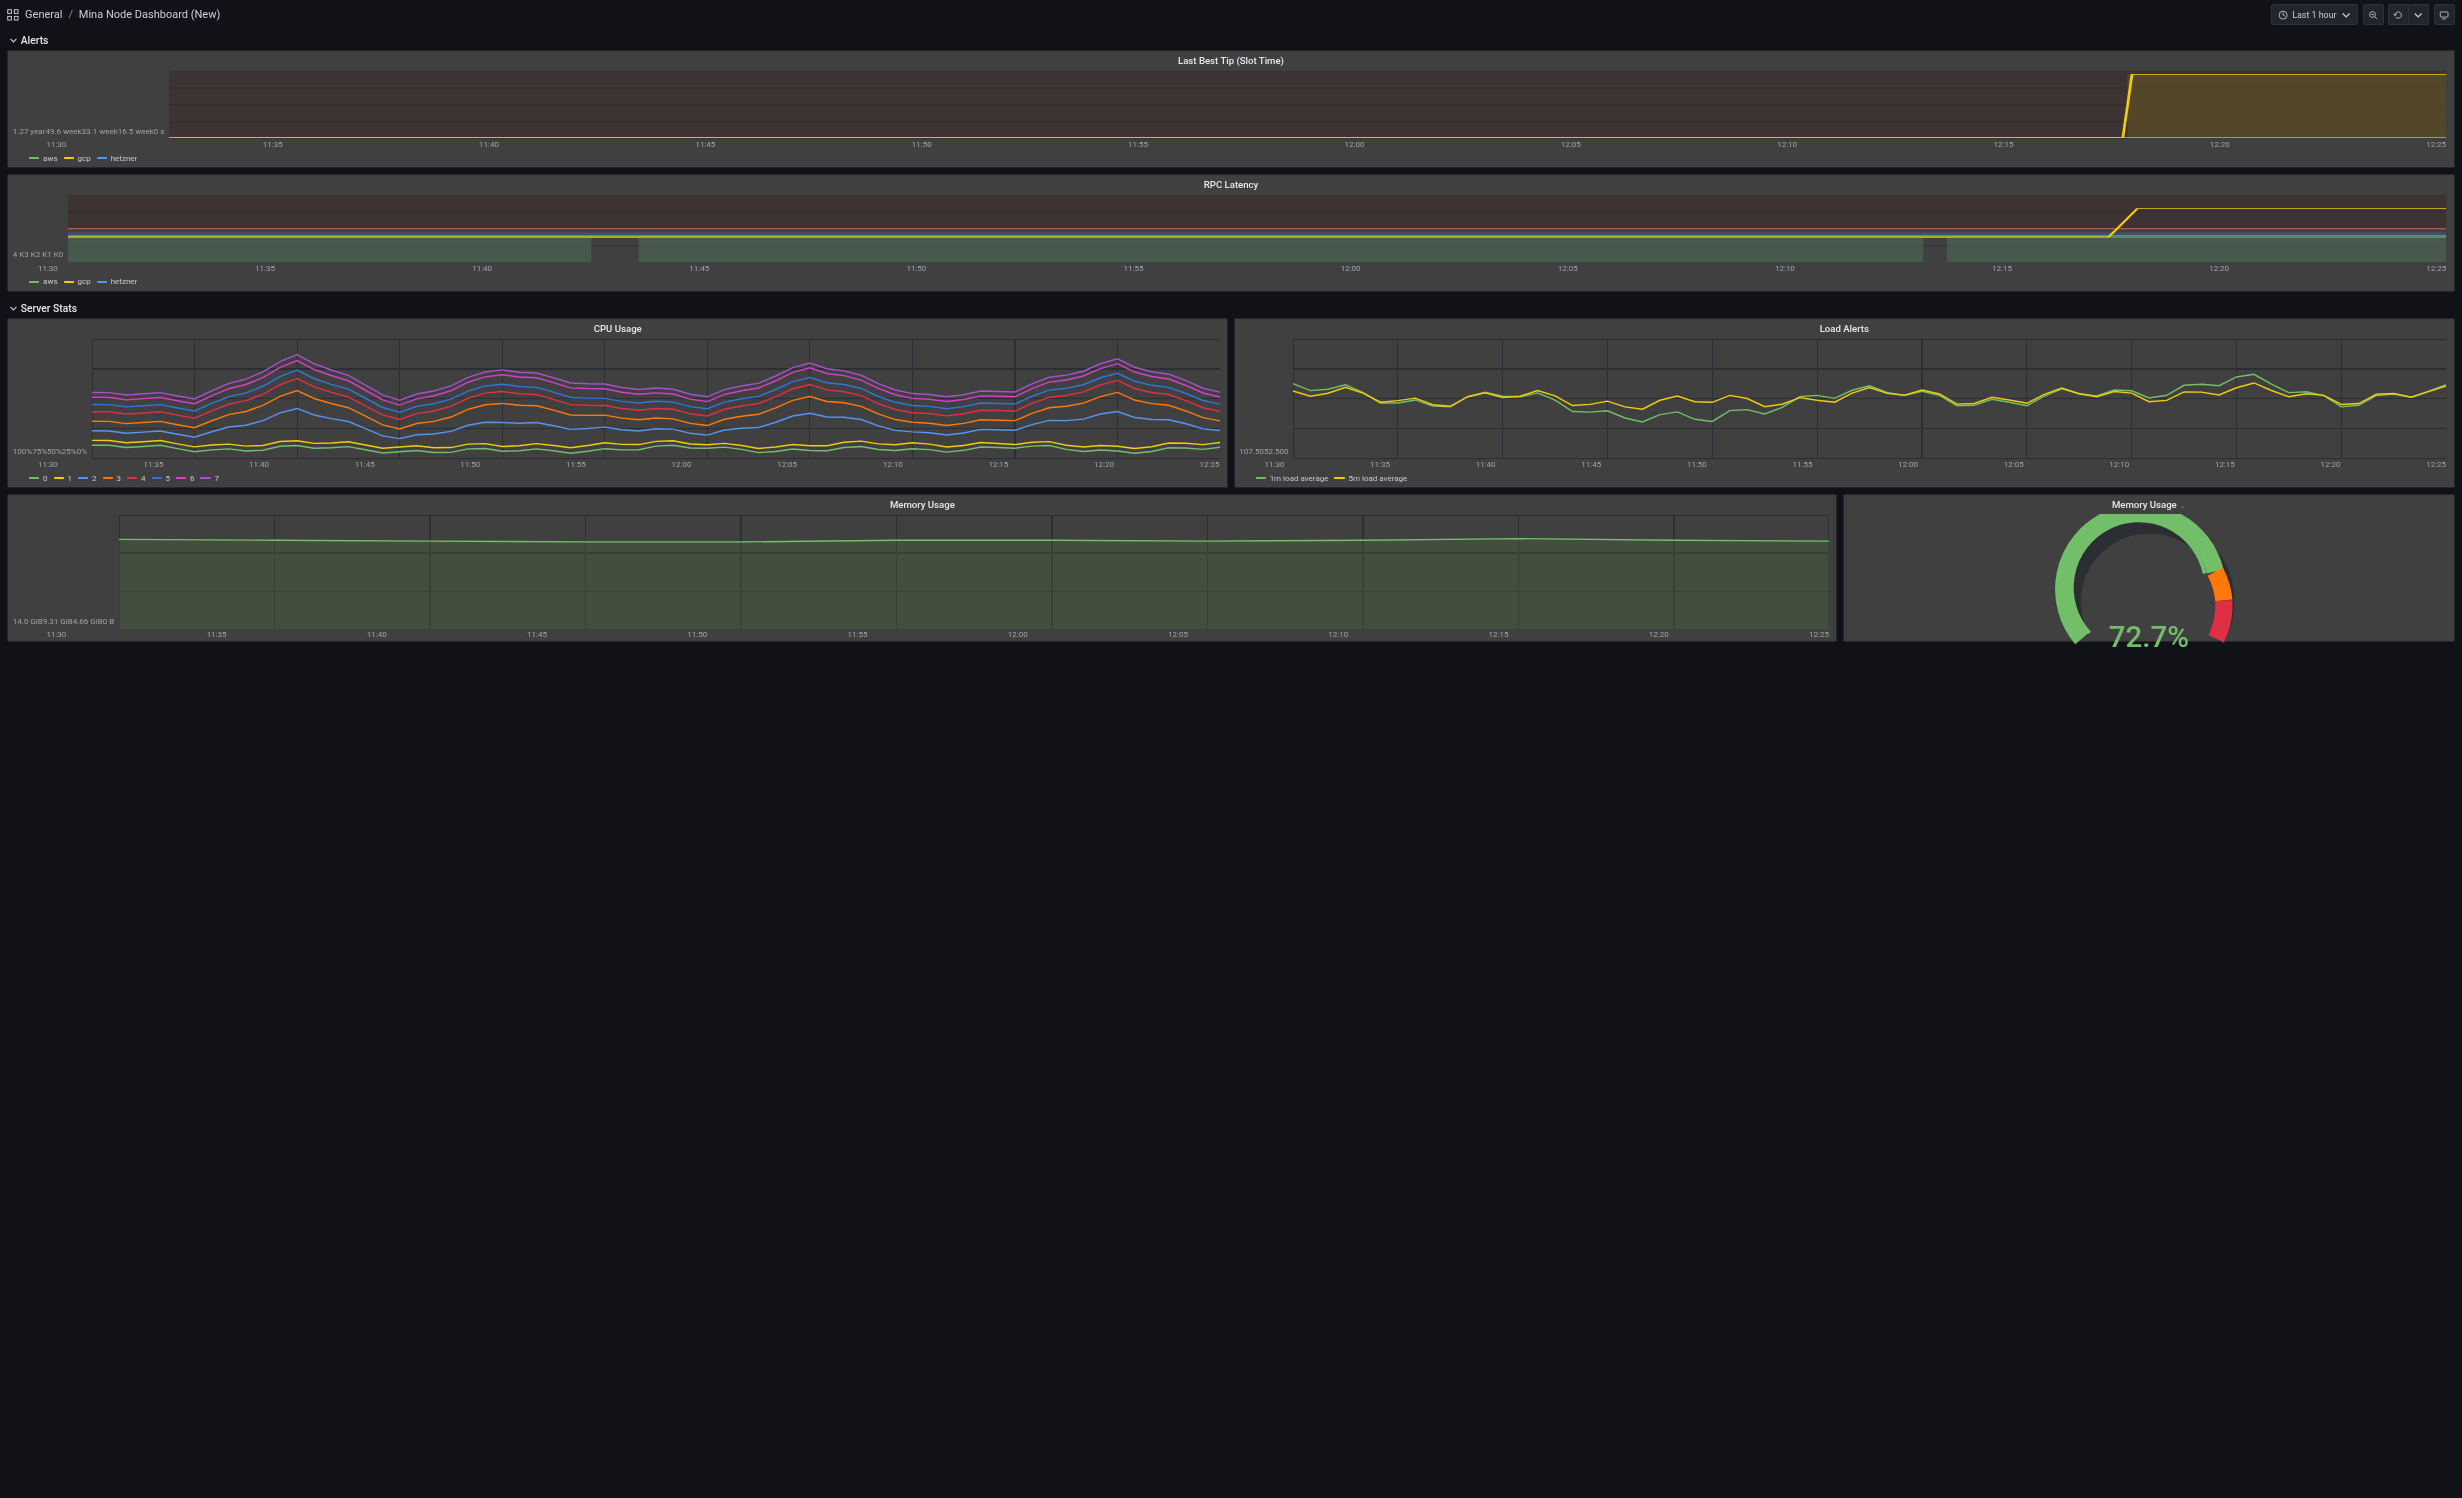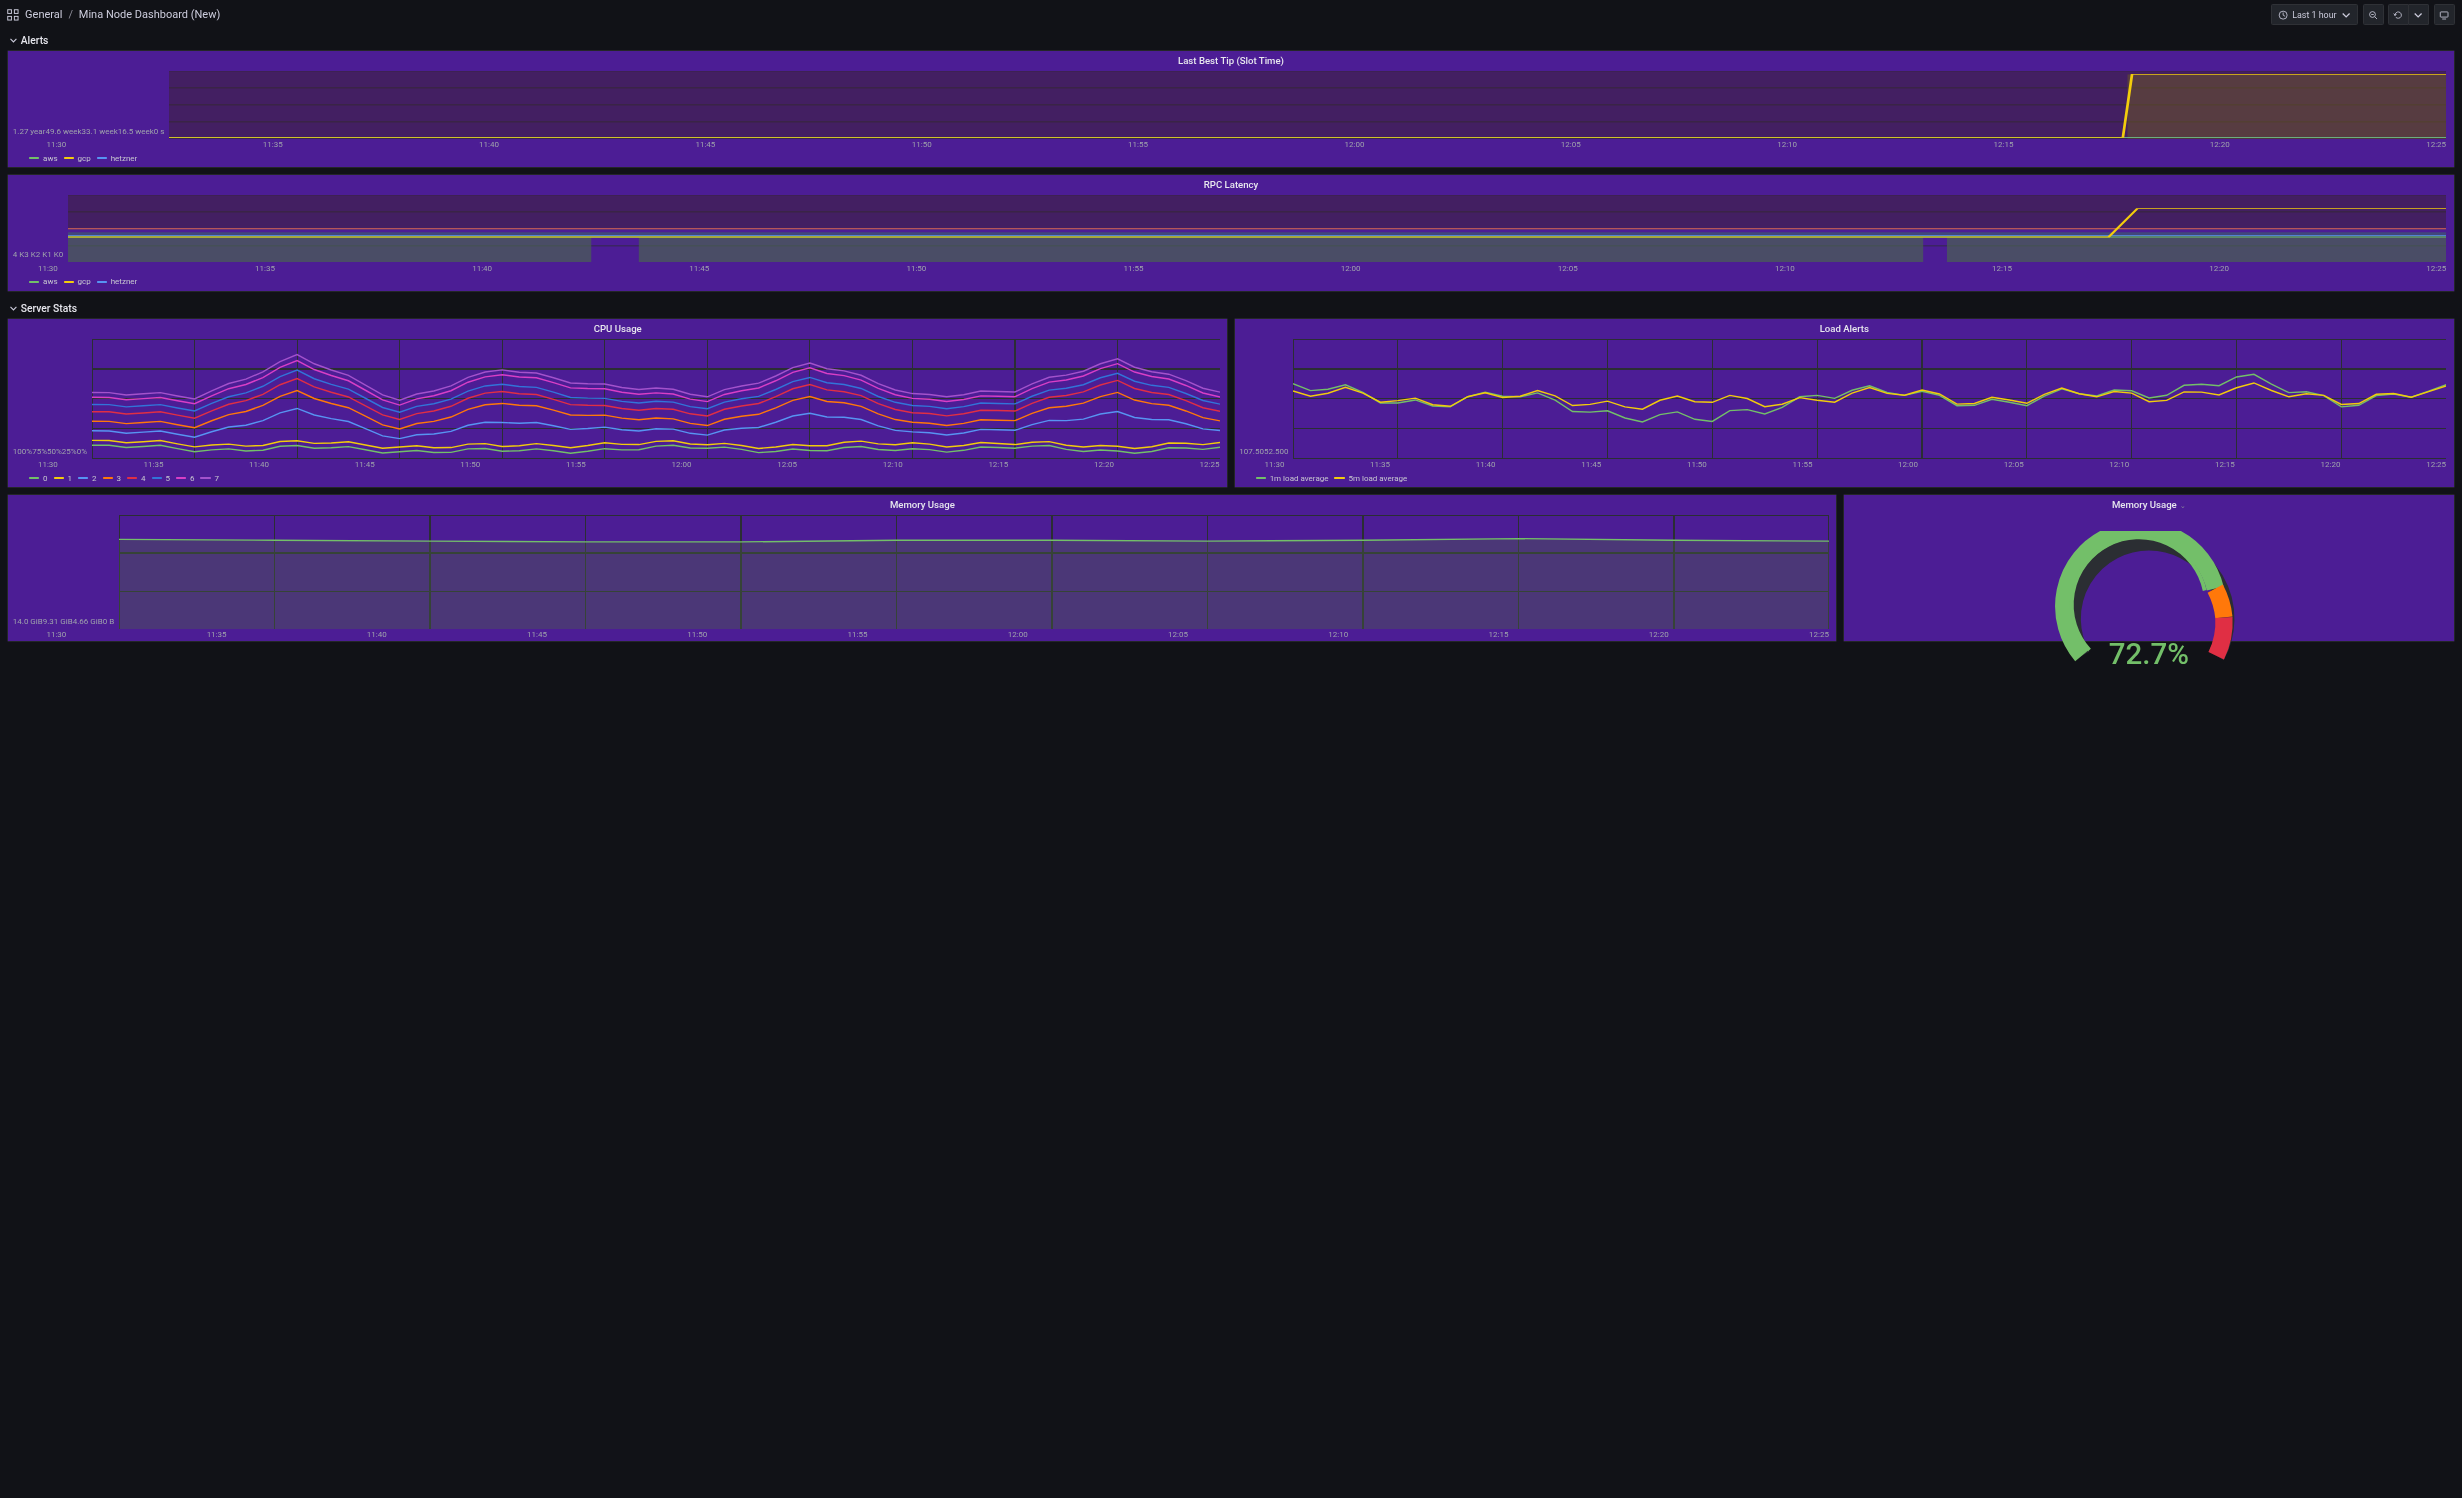--- a/index.html
+++ b/index.html
@@ -73,21 +73,21 @@
     cursor: pointer;
   }
   .section-header svg { width:8.9px; height:8.9px; }
 
   .panels-row {
     display: flex;
     gap: 5.9px;
     padding: 0 7.4px 5.9px 7.4px;
   }
   .panel {
-    background: #4c1d95;
+    background: #404040;
     border: 0.7px solid #242628;
     border-radius: 1.5px;
     flex: 1;
     display: flex;
     flex-direction: column;
     position: relative;
   }
   .panel-title {
     text-align: center;
     font-size: 9.6px;
@@ -130,21 +130,21 @@
     gap: 6px;
     padding: 3px 7.4px 4.4px 20.7px;
     font-size: 8px;
     color: #c7c7d0;
     flex-wrap: wrap;
   }
   .legend-item { display:flex; align-items:center; gap:3.7px; }
   .swatch { width:10.3px; height:2.2px; border-radius:0.7px; }
 
   .gauge-panel .panel-body { justify-content:center; align-items:center; }
-  .gauge-wrap { position:relative; width:192px; height:148px; margin-top:19px; }
+  .gauge-wrap { position:relative; width:192px; height:148px; margin-top:2px; }
   .gauge-value {
     position:absolute; left:0; right:0; bottom:7.4px;
     text-align:center;
     font-size:29.5px;
     font-weight:500;
     color:#73bf69;
   }
   .panel-title .menu-caret { font-size:7.4px; color:#8e8e9b; margin-left:3px; }
 
   .grid line { stroke:#2b2e33; stroke-width:1; shape-rendering:crispEdges; }

